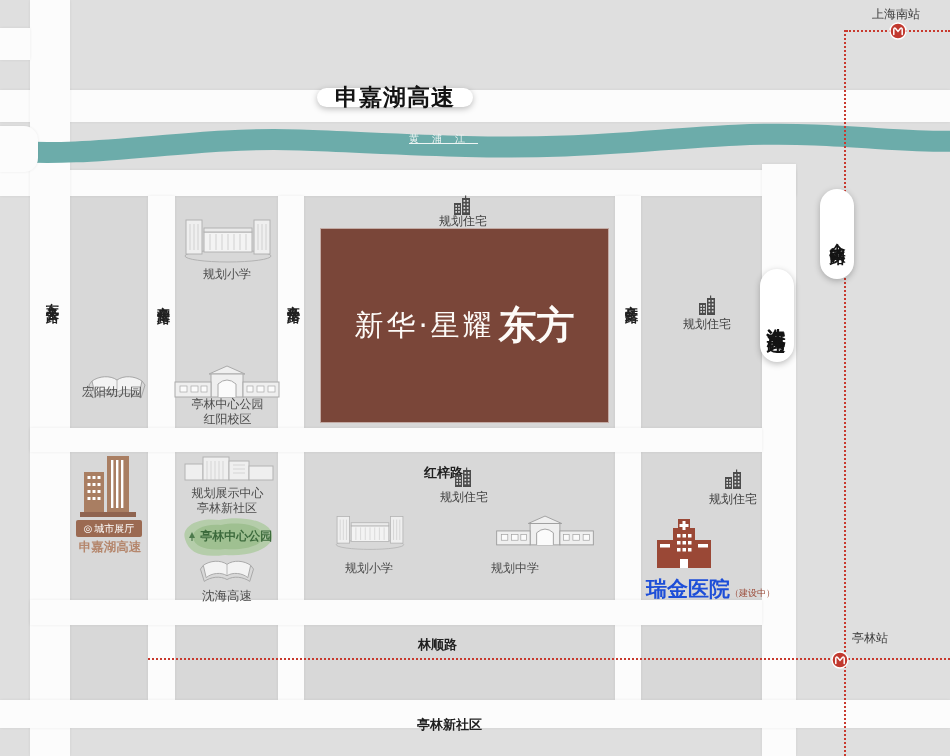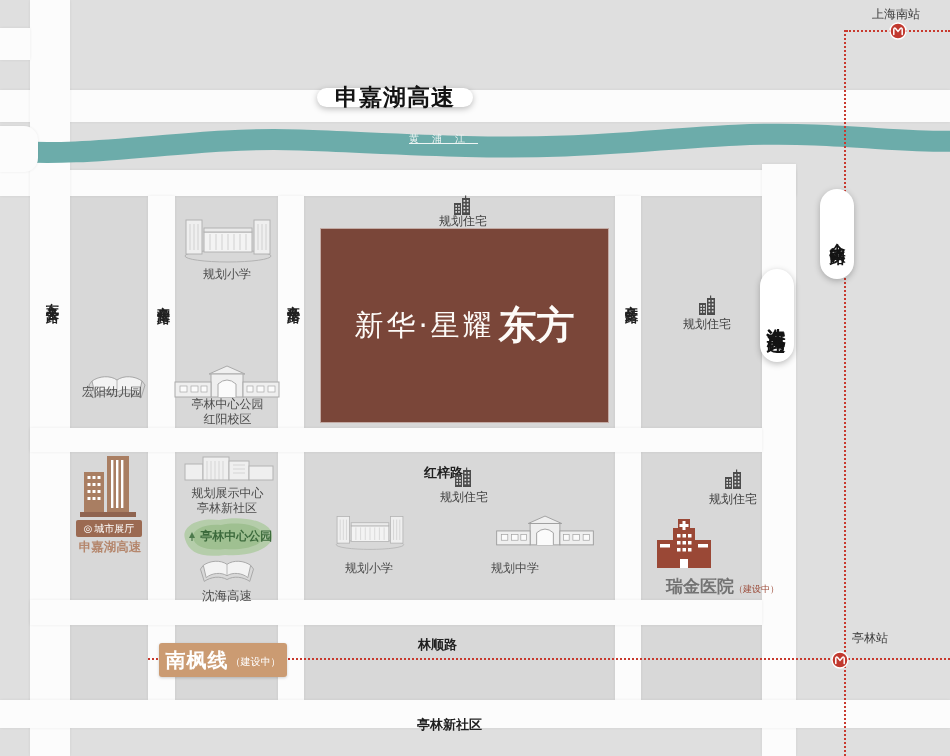--- a/index.html
+++ b/index.html
@@ -21,21 +21,21 @@
   #project-block{position:absolute;left:320px;top:228px;width:287px;height:193px;background:#7a4639;border:1px solid rgba(255,255,255,.55);z-index:6;display:flex;align-items:center;justify-content:center;}
   #project-logo{display:flex;align-items:center;color:#fdfbf8;white-space:nowrap;}
   #project-logo .brand{font-size:29px;font-weight:500;letter-spacing:3px;}
   #project-logo .disp{font-size:38px;font-weight:700;font-family:"DejaVu Serif",serif;margin-left:4px;}
   #nanfeng-banner{position:absolute;left:159px;top:643px;width:128px;height:34px;background:#cb9b72;border-radius:3px;z-index:8;display:flex;align-items:center;justify-content:center;color:#fff;box-shadow:0 1px 3px rgba(0,0,0,.18);white-space:nowrap;}
   #nanfeng-banner .nm{font-size:20px;font-weight:700;letter-spacing:1px;}
   #nanfeng-banner .st{font-size:10px;margin-left:2px;margin-top:4px;}
   #showroom-badge{position:absolute;left:76px;top:520px;width:66px;height:17px;background:#9b6a52;border-radius:2px;color:#fff;font-size:10px;display:flex;align-items:center;justify-content:center;z-index:6;white-space:nowrap;}
   #mingyue-label{position:absolute;left:62px;top:539px;width:96px;text-align:center;font-size:12.5px;color:#b5876d;font-weight:600;z-index:6;white-space:nowrap;}
   #ruijin-label{position:absolute;left:646px;top:575px;width:116px;z-index:6;text-align:center;white-space:nowrap;}
-  #ruijin-label .nm{font-size:17px;font-weight:700;color:#737373;margin-left:20px;}
+  #ruijin-label .nm{font-size:21px;font-weight:700;color:#1d4ed8;}
   #ruijin-label .st{font-size:9px;color:#9a4836;}
   #park-label{position:absolute;left:188px;top:528px;width:80px;text-align:left;font-size:12px;font-weight:700;color:#3d6b3d;z-index:6;white-space:nowrap;}
   .two-line{line-height:15px;}
   svg{display:block;}
 </style>
 </head>
 <body>
 
 <div id="map">
 
@@ -370,18 +370,14 @@
       <rect x="25" y="32" width="3.5" height="3.5"></rect>
         <rect x="30.5" y="32" width="3.5" height="3.5"></rect>
         <rect x="36" y="32" width="3.5" height="3.5"></rect>
       <rect x="28" y="43" width="8" height="9"></rect>
     </g>
   </svg>
   <div id="ruijin-label">
     <span class="nm">瑞金医院</span><span class="st">（建设中）</span>
   </div>
 
-  <div id="nanfeng-banner">
-    <span class="nm">南枫线</span>
-    <span class="st">（建设中）</span>
-  </div>
 
 </div>
 
 </body></html>

